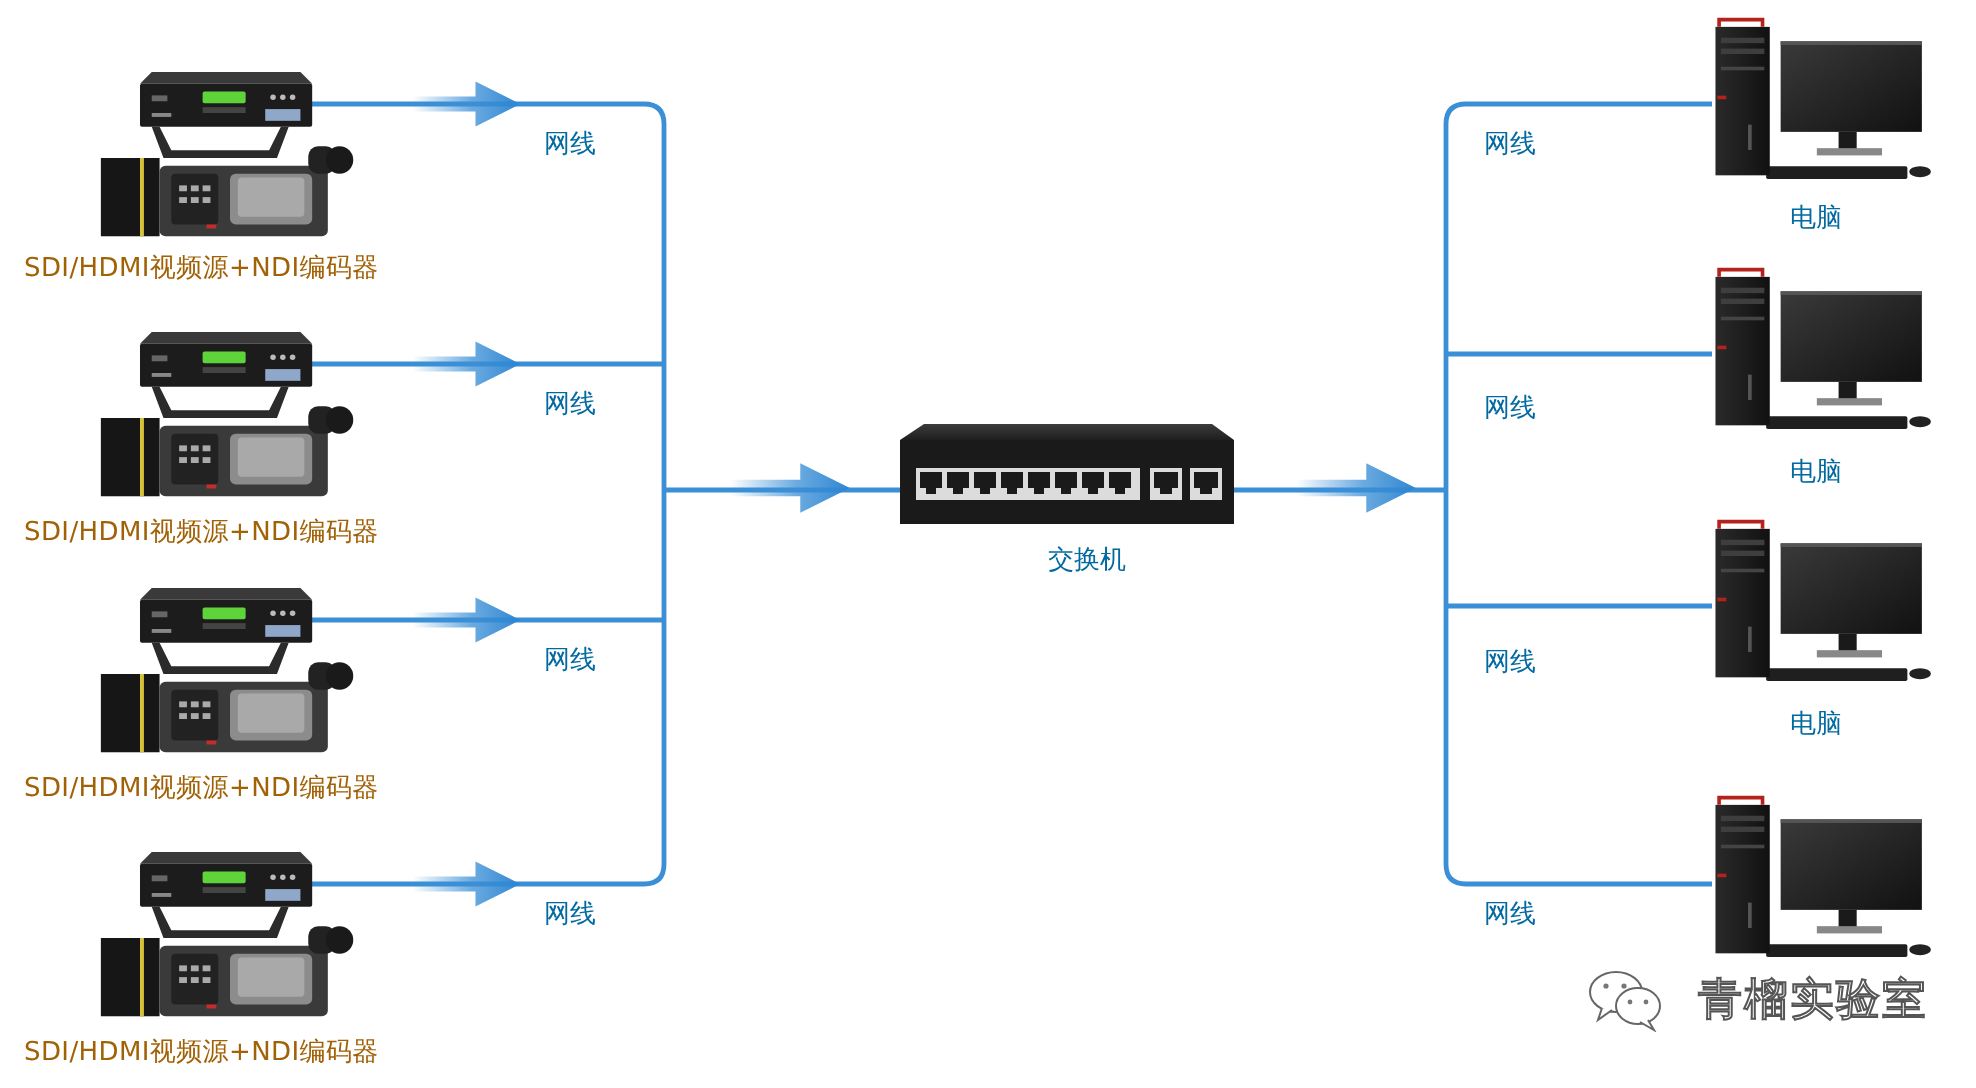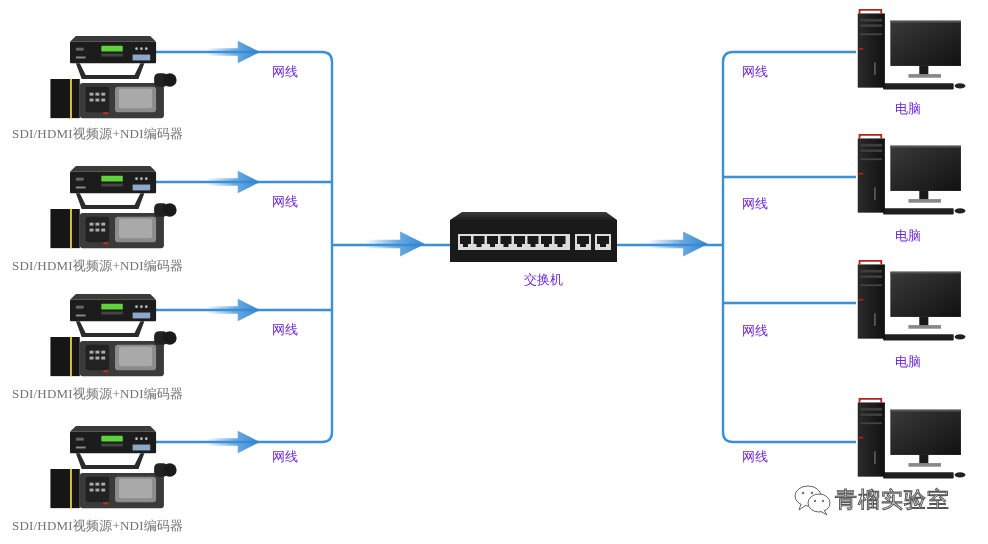--- a/index.html
+++ b/index.html
@@ -1,20 +1,20 @@
 <!DOCTYPE html>
 <html><head>
 <meta charset="utf-8">
 <style>
   html, body { margin: 0; padding: 0; background: #ffffff; }
   body { width: 988px; height: 544px; position: relative; overflow: hidden; font-family: "DejaVu Sans", "Liberation Sans", sans-serif; }
   #diagram { position: absolute; left: 0; top: 0; width: 988px; height: 544px; }
-  .lbl { position: absolute; font-size: 13px; color: #6d28d9; white-space: nowrap; }
-  .cam-lbl { font-size: 13px; color: #737373; letter-spacing: 0.2px; font-family: Liberation Serif, serif; }
-  .watermark { position: absolute; left: 793px; top: 484px; display: flex; align-items: center; gap: 0; }
+  .lbl { position: absolute; font-size: 13px; color: #0369a1; white-space: nowrap; }
+  .cam-lbl { font-size: 13px; color: #a16207; letter-spacing: 0.2px; }
+  .watermark { position: absolute; left: 793px; top: 484px; display: flex; align-items: center; gap: 14px; }
   .watermark .wm-text { font-size: 22px; color: #ffffff; -webkit-text-stroke: 1px #555; letter-spacing: 1px; font-family: "DejaVu Sans", sans-serif; }
 </style>
 </head>
 <body>
 
 <svg id="diagram" viewBox="0 0 988 544" xmlns="http://www.w3.org/2000/svg">
   <defs>
     <linearGradient id="arrowGrad" x1="0" y1="0" x2="1" y2="0">
       <stop offset="0" stop-color="#3b8fd6" stop-opacity="0"></stop>
       <stop offset="0.55" stop-color="#3b8fd6" stop-opacity="0.75"></stop>

